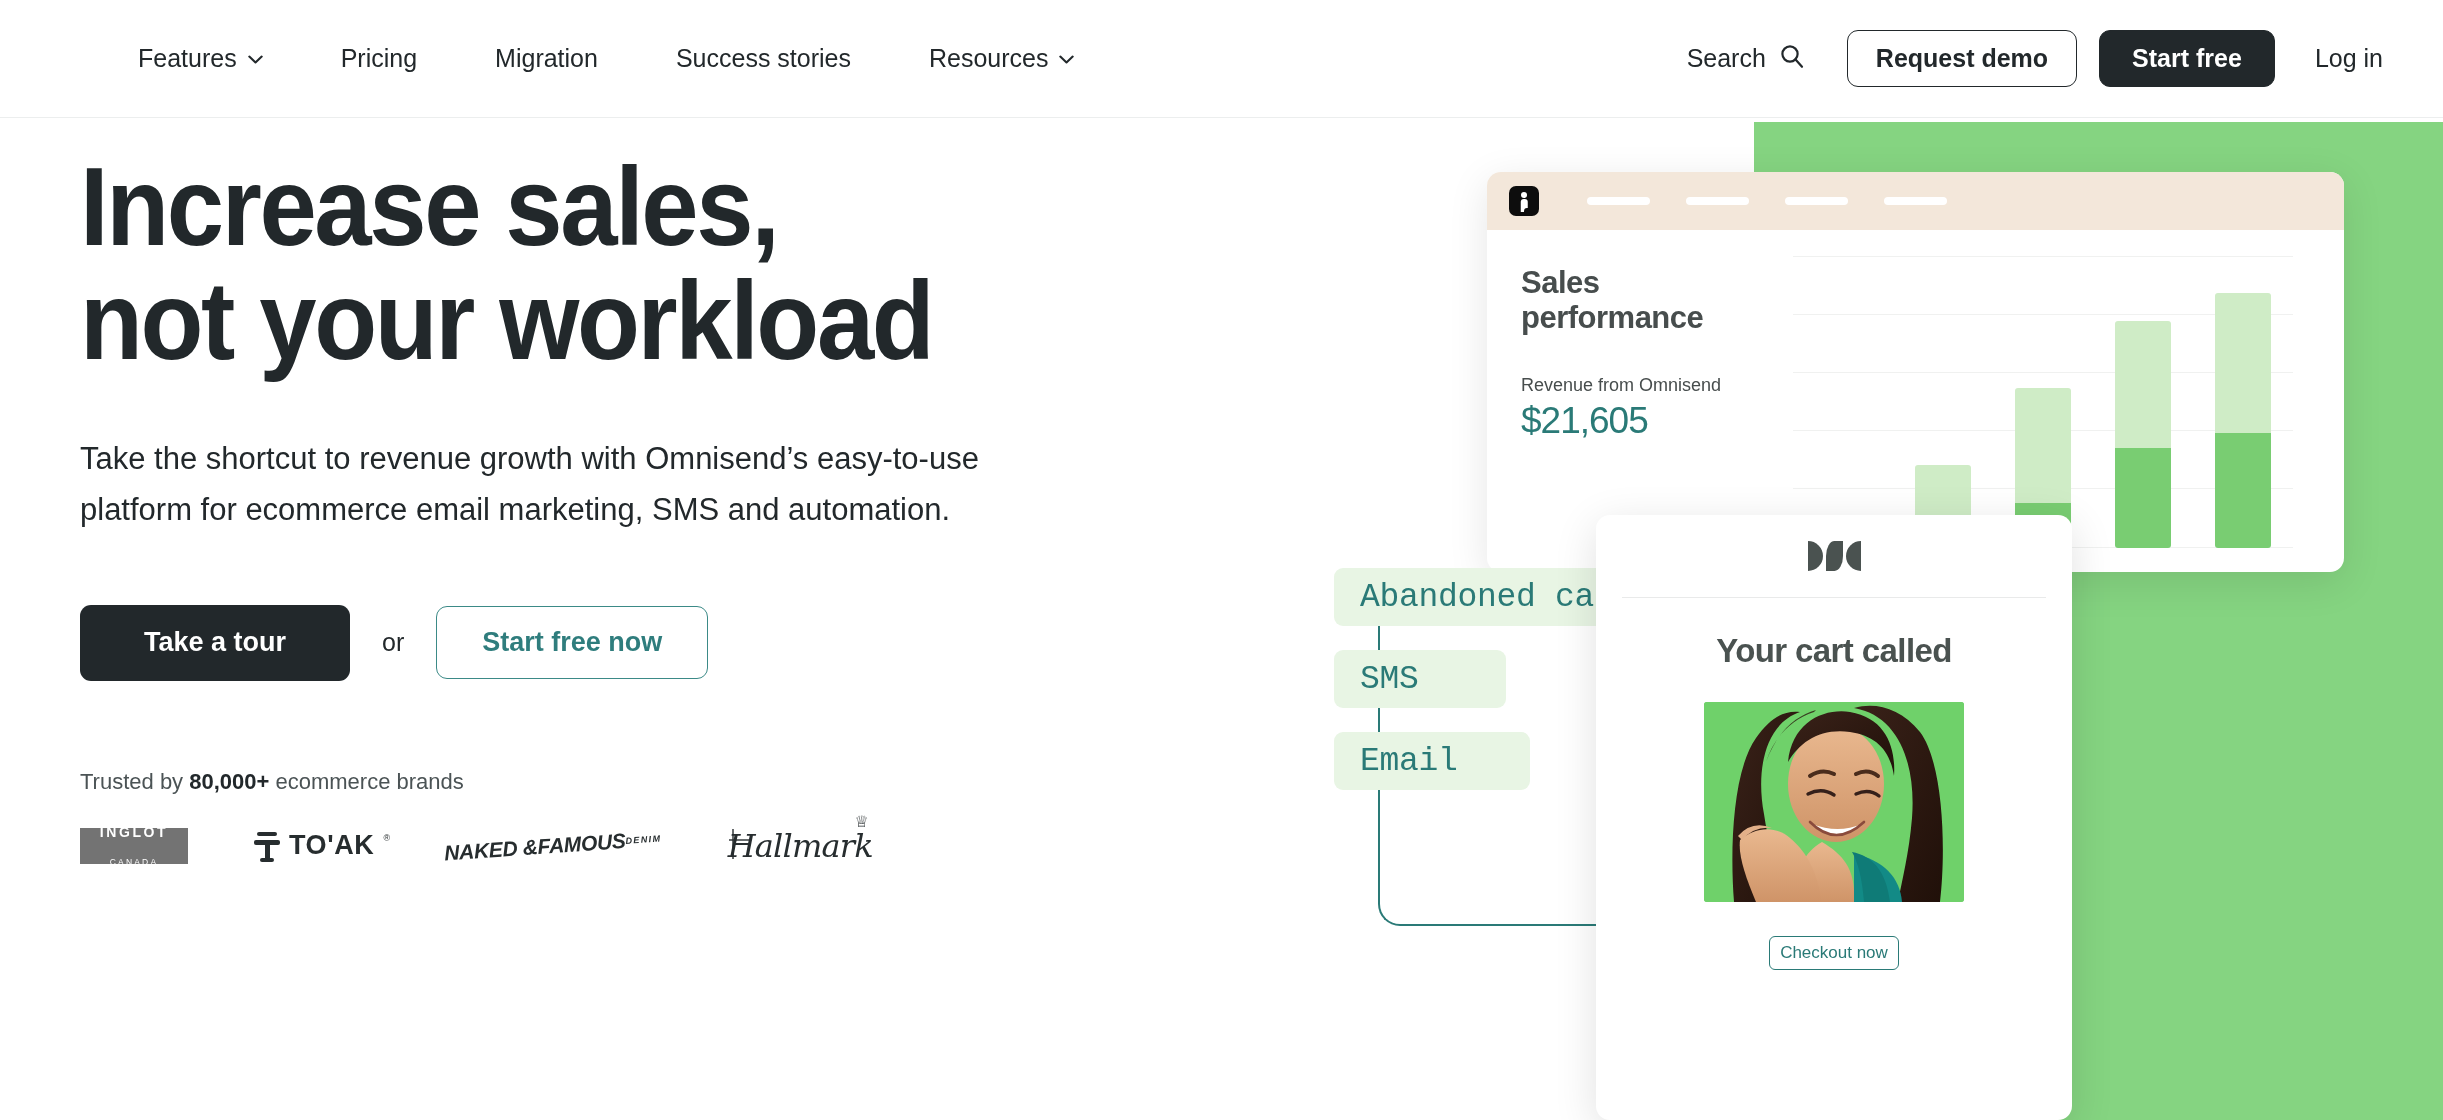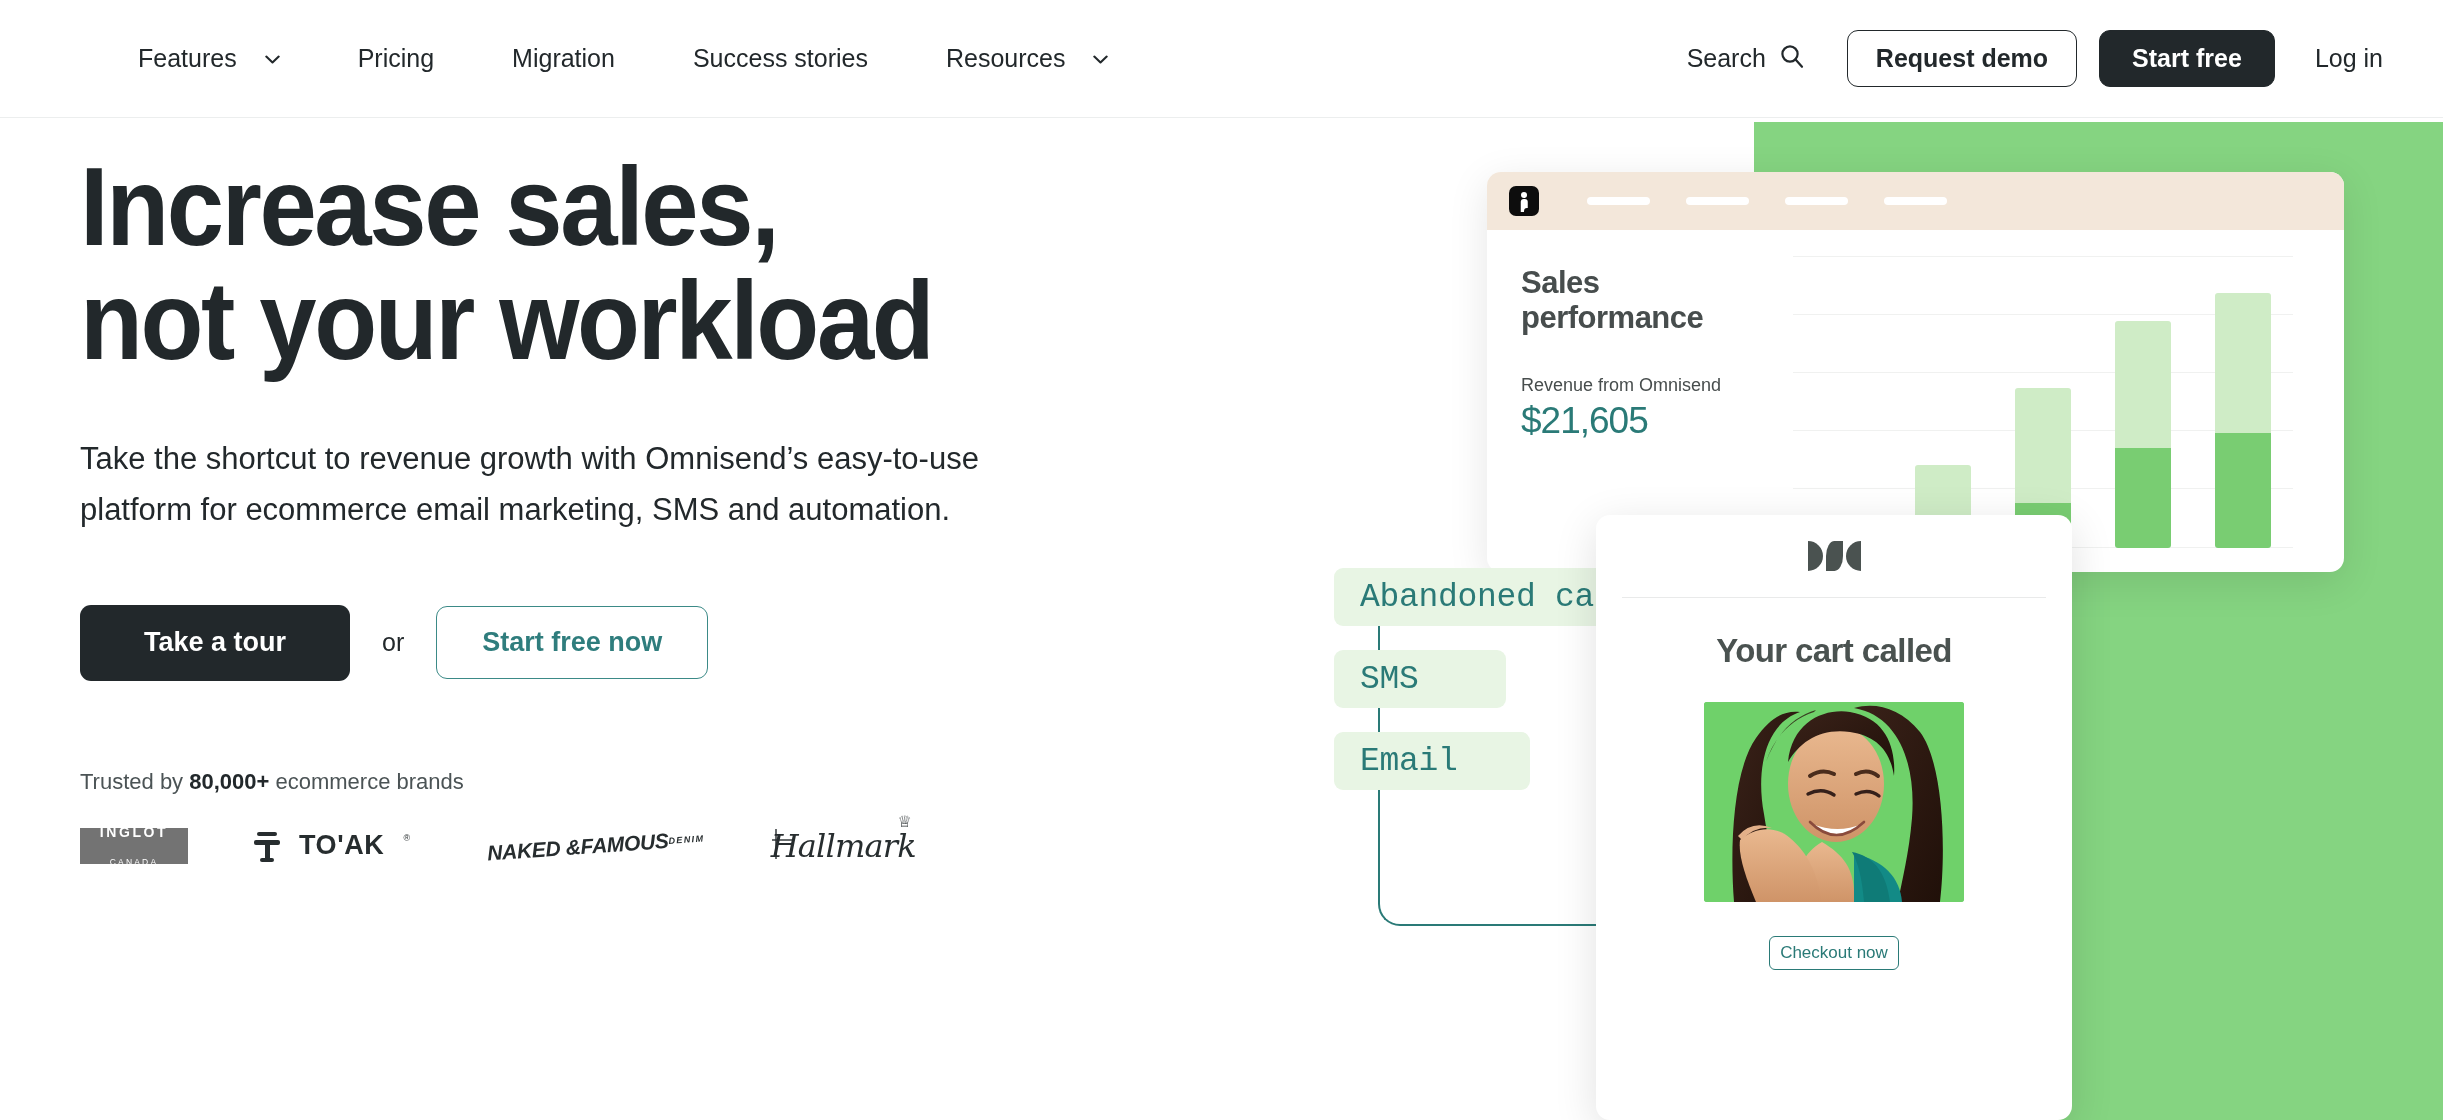--- a/index.html
+++ b/index.html
@@ -33,21 +33,21 @@
     border-radius: 5px 5px 0 0;
   }
   .logo-mark .leg {
     position: absolute; width: 9px; height: 9px; background: #22282b;
     left: 50%; margin-left: -0.5px; bottom: 3px; border-radius: 4px 0 0 0;
   }
   .logo-text { font-size: 46px; font-weight: 400; letter-spacing: -0.6px; color: #22282b; }
 
   .nav { display: flex; align-items: center; margin-left: 112px; gap: 0; }
   .nav-item {
-    display: flex; align-items: center; gap: 28px;
+    display: flex; align-items: center; gap: 11px;
     font-size: 25px; color: #22282b; padding: 10px 26px; cursor: pointer;
     white-space: nowrap;
   }
   .nav-item + .nav-item { margin-left: 26px; }
   .chev { width: 15px; height: 9px; display: inline-block; position: relative; top: 1px; }
   .chev svg { display: block; }
 
   .header-right {
     display: flex; align-items: center; margin-left: auto; margin-right: 60px; gap: 0;
   }
@@ -105,21 +105,21 @@
 
   .brands { margin-top: 32px; display: flex; align-items: center; gap: 0; }
   .brand { display: flex; align-items: center; justify-content: center; }
   .brand-inglot {
     width: 108px; height: 36px; background: #737373; color: #fff;
     display: flex; flex-direction: column; align-items: center; justify-content: center;
     margin-right: 66px;
   }
   .brand-inglot .b1 { font-size: 14px; font-weight: 700; letter-spacing: 2.6px; line-height: 1; }
   .brand-inglot .b2 { font-size: 8.5px; letter-spacing: 2.2px; margin-top: 19px; line-height: 1; }
-  .brand-toak { display: flex; align-items: center; gap: 19px; margin-right: 77px; }
+  .brand-toak { display: flex; align-items: center; gap: 9px; margin-right: 54px; }
   .toak-glyph { width: 26px; height: 34px; position: relative; }
   .toak-glyph i { position: absolute; background: #272d2f; display: block; }
   .brand-toak .t-name { font-size: 27px; font-weight: 700; letter-spacing: 0.6px; color: #272d2f; }
   .brand-toak .t-reg { font-size: 9px; color: #272d2f; align-self: flex-start; margin-top: 4px; }
   .brand-nf {
     margin-right: 66px; color: #272d2f; font-style: italic; font-weight: 700;
     line-height: 0.97; transform: rotate(-4deg);
   }
   .brand-nf .n1 { font-size: 21px; letter-spacing: -0.3px; }
   .brand-nf .n2 { font-size: 21px; letter-spacing: -0.3px; }

